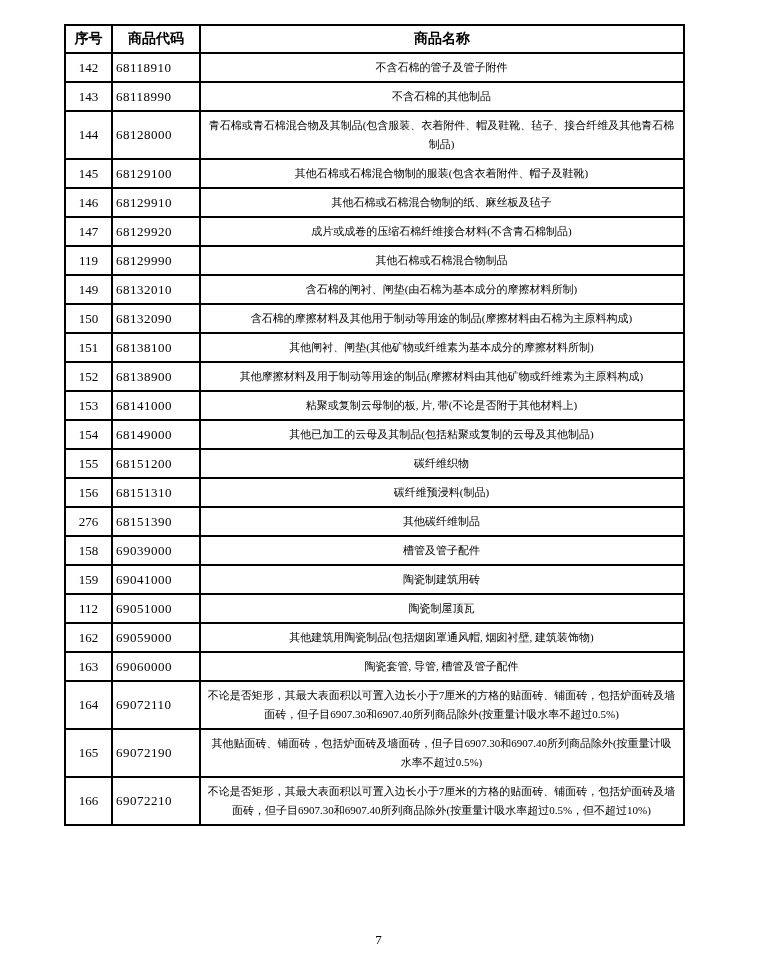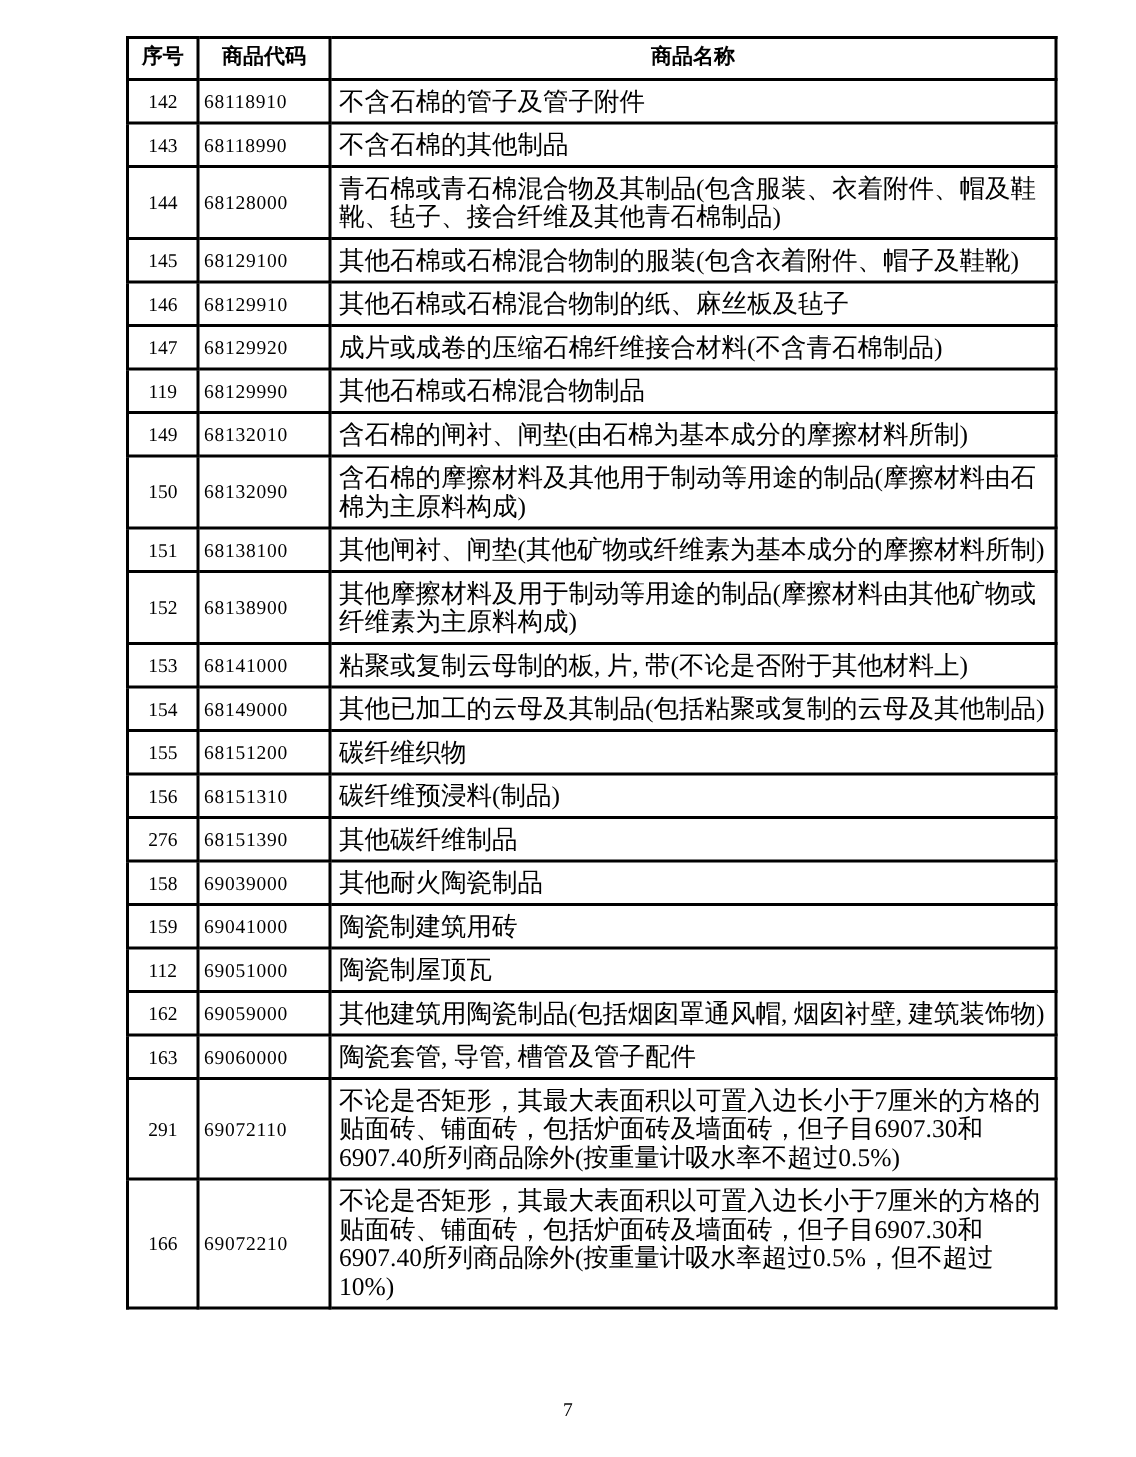--- a/index.html
+++ b/index.html
@@ -11,21 +11,21 @@
     position: relative;
     width: 757px;
     height: 971px;
     background: #ffffff;
     font-family: "Liberation Serif", "DejaVu Serif", serif;
     color: #000000;
     overflow: hidden;
   }
   table.doc-table {
     position: absolute;
-    left: 84px;
+    left: 64px;
     top: 24px;
     width: 619px;
     border-collapse: collapse;
     table-layout: fixed;
   }
   table.doc-table col.c-index { width: 47px; }
   table.doc-table col.c-code  { width: 88px; }
   table.doc-table col.c-name  { width: 484px; }
 
   table.doc-table th,
@@ -49,22 +49,22 @@
     padding: 2px 2px;
   }
   td.cell-code {
     text-align: left;
     font-size: 13px;
     padding: 2px 2px 2px 3px;
     letter-spacing: 0.5px;
     margin-left: 32px;
   }
   td.cell-name {
-    text-align: left;
-    font-size: 17px;
+    text-align: center;
+    font-size: 11px;
     line-height: 19px;
     padding: 4px 6px 4px 5px;
   }
   .page-number {
     position: absolute;
     left: 0;
     right: 0;
     top: 932px;
     text-align: center;
     font-size: 13px;
@@ -181,21 +181,21 @@
 
     <tr>
       <td class="cell-index">276</td>
       <td class="cell-code">68151390</td>
       <td class="cell-name">其他碳纤维制品</td>
     </tr>
 
     <tr>
       <td class="cell-index">158</td>
       <td class="cell-code">69039000</td>
-      <td class="cell-name">其他耐火陶瓷制品</td>
+      <td class="cell-name">槽管及管子配件</td>
     </tr>
 
     <tr>
       <td class="cell-index">159</td>
       <td class="cell-code">69041000</td>
       <td class="cell-name">陶瓷制建筑用砖</td>
     </tr>
 
 
     <tr>
@@ -210,25 +210,30 @@
       <td class="cell-name">其他建筑用陶瓷制品(包括烟囱罩通风帽, 烟囱衬壁, 建筑装饰物)</td>
     </tr>
 
     <tr>
       <td class="cell-index">163</td>
       <td class="cell-code">69060000</td>
       <td class="cell-name">陶瓷套管, 导管, 槽管及管子配件</td>
     </tr>
 
     <tr>
-      <td class="cell-index">291</td>
+      <td class="cell-index">164</td>
       <td class="cell-code">69072110</td>
       <td class="cell-name">不论是否矩形，其最大表面积以可置入边长小于7厘米的方格的贴面砖、铺面砖，包括炉面砖及墙面砖，但子目6907.30和6907.40所列商品除外(按重量计吸水率不超过0.5%)</td>
     </tr>
 
+    <tr>
+      <td class="cell-index">165</td>
+      <td class="cell-code">69072190</td>
+      <td class="cell-name">其他贴面砖、铺面砖，包括炉面砖及墙面砖，但子目6907.30和6907.40所列商品除外(按重量计吸水率不超过0.5%)</td>
+    </tr>
 
     <tr>
       <td class="cell-index">166</td>
       <td class="cell-code">69072210</td>
       <td class="cell-name">不论是否矩形，其最大表面积以可置入边长小于7厘米的方格的贴面砖、铺面砖，包括炉面砖及墙面砖，但子目6907.30和6907.40所列商品除外(按重量计吸水率超过0.5%，但不超过10%)</td>
     </tr>
   </tbody>
   </table>
 
   <div class="page-number">7</div>

